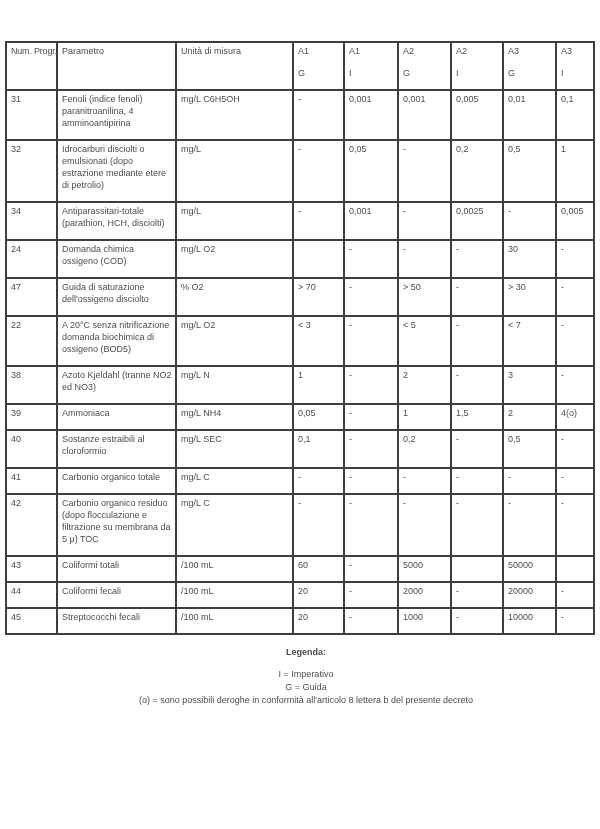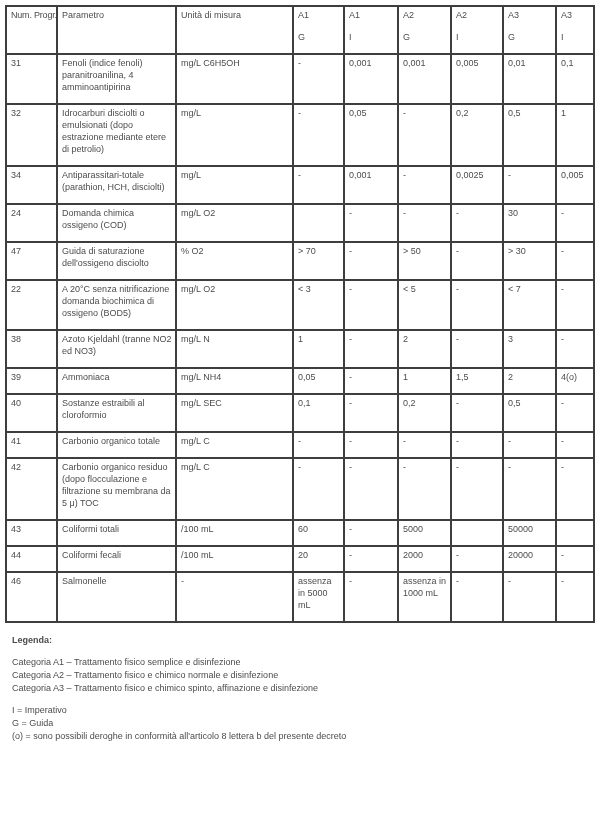--- a/index.html
+++ b/index.html
@@ -9,20 +9,21 @@
   }
   body {
     width: 600px;
     height: 829px;
     font-family: "Liberation Sans", sans-serif;
     color: #4c4c4c;
     overflow: hidden;
   }
   .page {
     padding: 5px 0 0 5px;
+    margin-top: 36px;
   }
   table.params {
     border-collapse: collapse;
     table-layout: fixed;
     width: 588px;
   }
   table.params th,
   table.params td {
     border: 2px solid #3e3e3e;
     vertical-align: top;
@@ -44,20 +45,21 @@
   th.first-col {
     font-size: 8.5px;
     letter-spacing: -0.2px;
     white-space: nowrap;
   }
   .legend {
     margin: 11px 0 0 7px;
     font-size: 9px;
     line-height: 13px;
     color: #4c4c4c;
+    text-align: center;
   }
   .legend-title {
     font-weight: bold;
     margin-bottom: 9px;
   }
   .legend-cats {
     margin-bottom: 9px;
   }
 </style>
 </head>
@@ -252,40 +254,35 @@
           <td>Coliformi fecali</td>
           <td>/100 mL</td>
           <td>20</td>
           <td>-</td>
           <td>2000</td>
           <td>-</td>
           <td>20000</td>
           <td>-</td>
         </tr>
         <tr>
-          <td class="bold">46</td>
-          <td>Salmonelle</td>
-          <td>-</td>
-          <td>assenza in 5000 mL</td>
-          <td>-</td>
-          <td>assenza in 1000 mL</td>
-          <td>-</td>
-          <td>-</td>
+          <td class="bold">45</td>
+          <td>Streptococchi fecali</td>
+          <td>/100 mL</td>
+          <td>20</td>
+          <td>-</td>
+          <td>1000</td>
+          <td>-</td>
+          <td>10000</td>
           <td>-</td>
         </tr>
       </tbody>
   </table>
 
   <div class="legend">
     <div class="legend-title">Legenda:</div>
-    <div class="legend-cats">
-      <div>Categoria A1 – Trattamento fisico semplice e disinfezione</div>
-      <div>Categoria A2 – Trattamento fisico e chimico normale e disinfezione</div>
-      <div>Categoria A3 – Trattamento fisico e chimico spinto, affinazione e disinfezione</div>
-    </div>
     <div class="legend-notes">
       <div>I = Imperativo</div>
       <div>G = Guida</div>
       <div>(o) = sono possibili deroghe in conformità all'articolo 8 lettera b del presente decreto</div>
     </div>
   </div>
 
 </div>
 
 </body></html>

